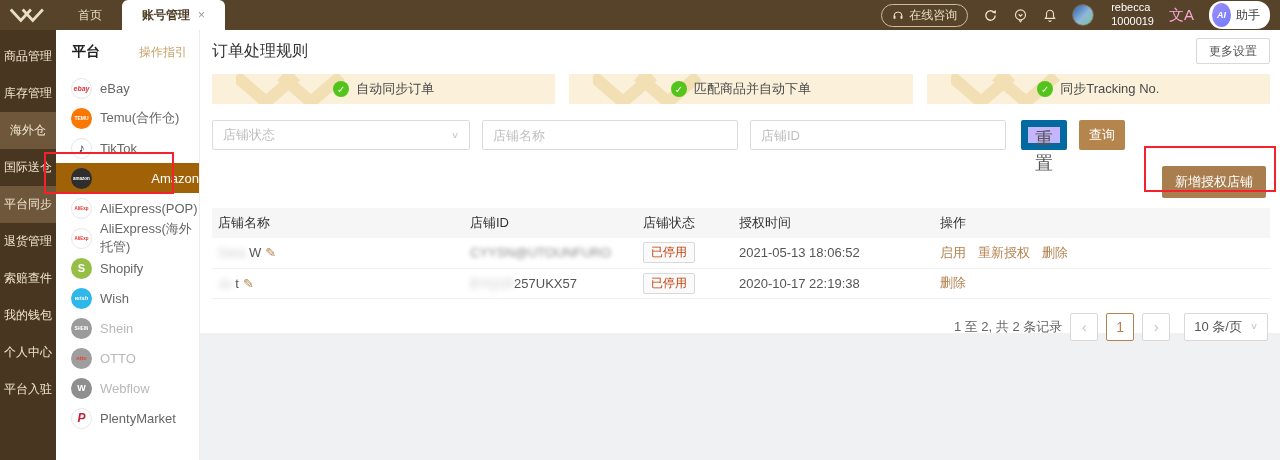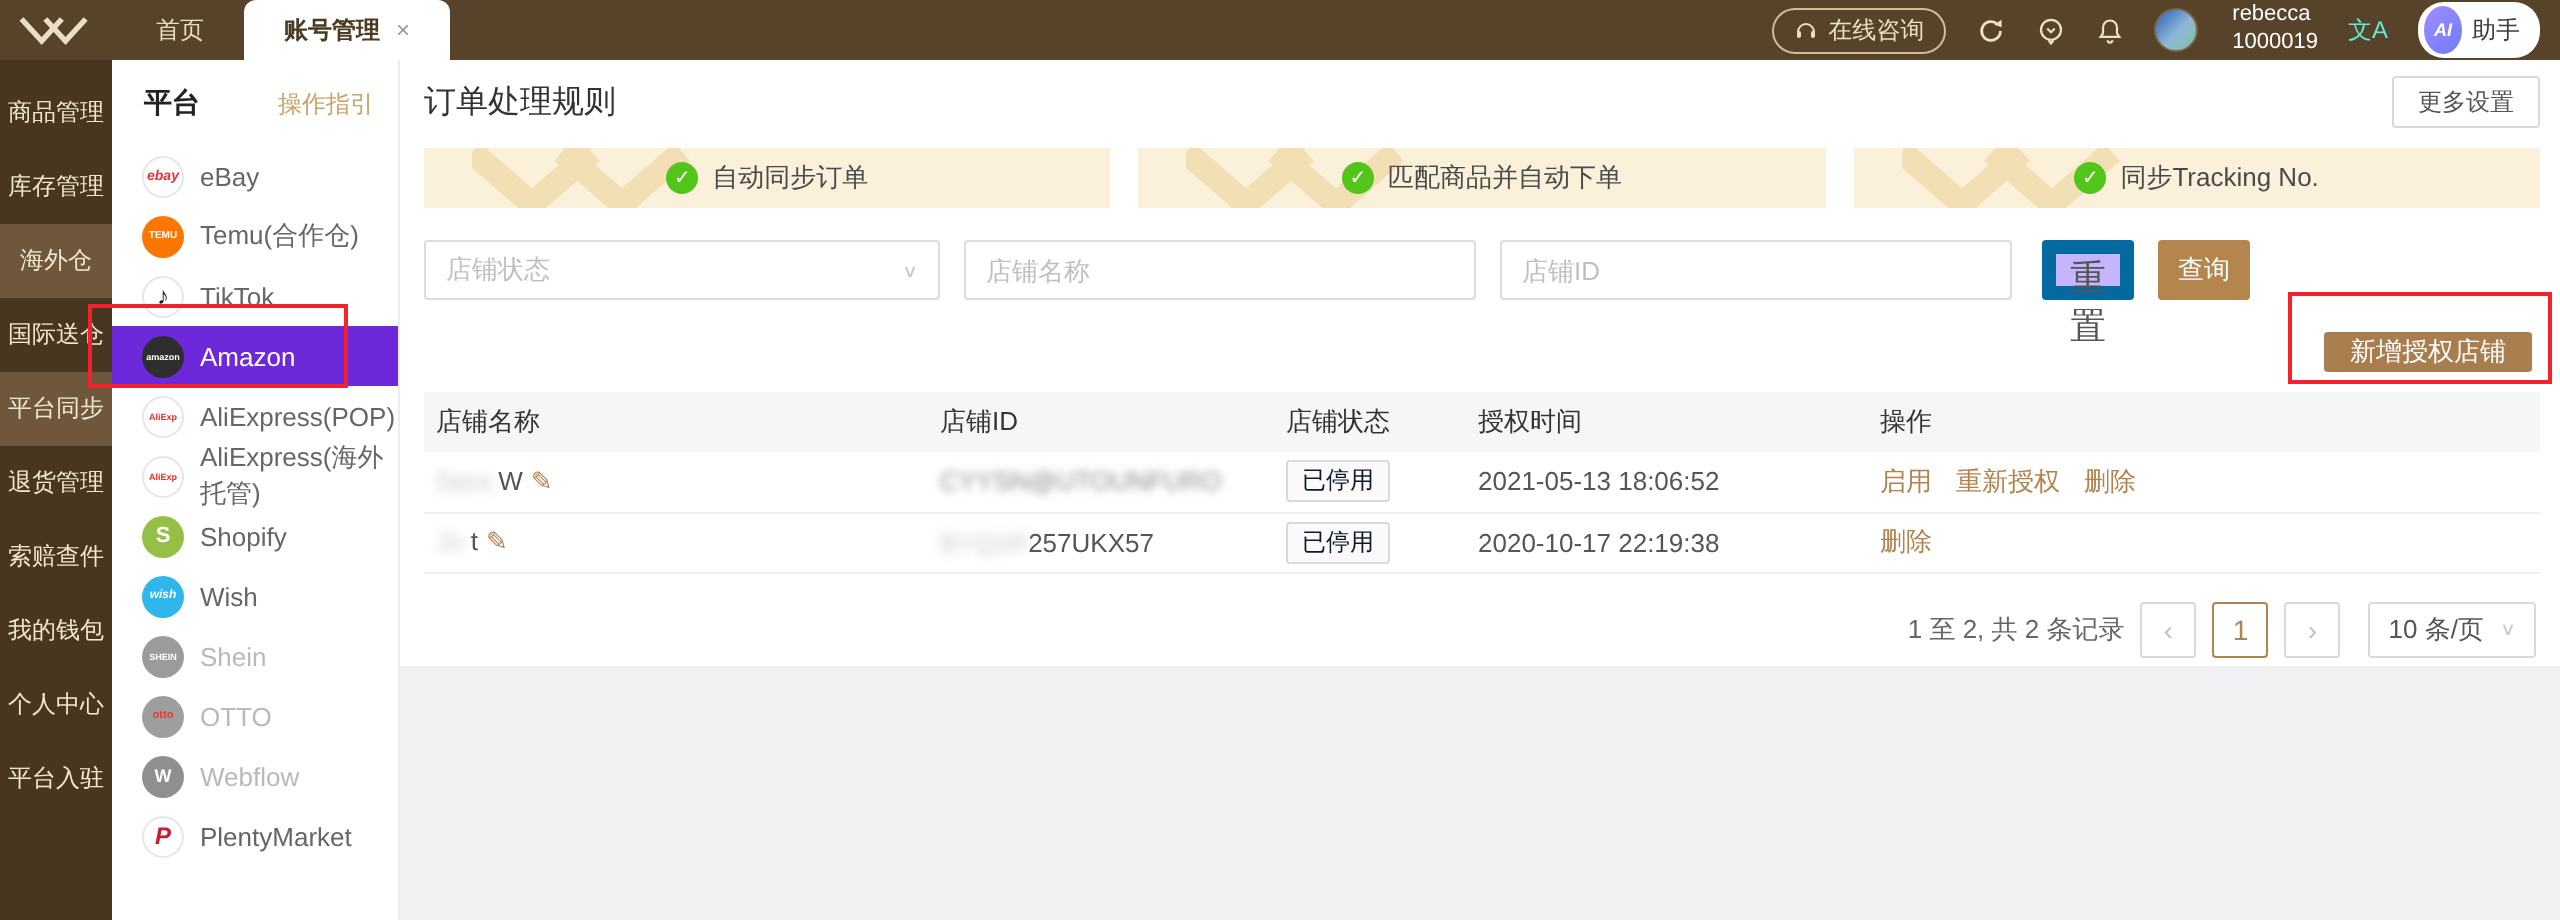--- a/index.html
+++ b/index.html
@@ -16,21 +16,21 @@
   .tab.active { background:#fff; color:#4a3a22; font-weight:bold; border-radius:6px 6px 0 0;
     display:flex; align-items:center; gap:8px; line-height:normal; }
   .tab.active .close { color:#9a9a9a; font-weight:normal; font-size:12px; }
   .tb-right { position:absolute; right:10px; top:0; height:30px; display:flex; align-items:center; gap:15px; }
   .pill-support { display:flex; align-items:center; gap:5px; border:1px solid #cdbd98; border-radius:12px;
     padding:2px 10px; color:#eadfc2; font-size:12px; cursor:pointer; }
   .tb-ic { display:flex; align-items:center; cursor:pointer; }
   .avatar { width:22px; height:22px; border-radius:50%;
     background:linear-gradient(135deg,#4d7fc0 20%,#8fb7d8 55%,#79c49c); border:1px solid #7a6647; }
   .userblock { color:#fff; font-size:11px; line-height:1.25; cursor:pointer; }
-  .trans-ic { color:#5eead4; font-size:12px; letter-spacing:0; cursor:pointer; }
+  .trans-ic { color:#f9a8d4; font-size:15px; letter-spacing:0; cursor:pointer; }
   .ai-pill { display:flex; align-items:center; gap:5px; background:#fff; border-radius:13px;
     padding:2px 10px 2px 3px; cursor:pointer; }
   .ai-badge { width:19px; height:24px; border-radius:50%; color:#fff; font-size:9px; font-weight:bold;
     font-style:italic; display:flex; align-items:center; justify-content:center;
     background:linear-gradient(135deg,#a18dff,#6e7cf6); }
   .ai-label { font-size:12px; color:#3d3d3d; }
   
   .sidebar { position:absolute; left:0; top:30px; width:56px; bottom:0; background:#483620; }
   .sidebar ul { list-style:none; padding-top:8px; }
   .sidebar-item { height:37px; display:flex; align-items:center; justify-content:center;
@@ -38,21 +38,21 @@
   .sidebar-item.hl { background:#6e573a; }
   
   .pp { position:absolute; left:56px; top:30px; width:144px; bottom:0; background:#fff;
     border-right:1px solid #ececec; }
   .pp-head { display:flex; justify-content:space-between; align-items:center; padding:13px 12px 12px 16px; }
   .pp-title { font-size:14px; font-weight:bold; color:#222; }
   .pp-guide { font-size:12px; color:#c9a268; cursor:pointer; }
   .pp-list { list-style:none; }
   .pp-item { height:30px; display:flex; align-items:center; gap:8px; padding-left:15px;
     font-size:13px; color:#666; cursor:pointer; }
-  .pp-item.selected { background:#6d28d9; color:#fff; }
+  .pp-item.selected { background:#a16207; color:#fff;justify-content:space-between; }
   .pp-item.disabled { color:#b9b9b9; }
   .picon { width:21px; height:21px; border-radius:50%; flex:none; display:flex; align-items:center;
     justify-content:center; font-weight:bold; overflow:hidden; letter-spacing:0; }
   .picon-ebay { background:#fff; border:1px solid #e6e6e6; color:#e53238; font-size:7px; font-style:italic; }
   .picon-temu { background:#fb7701; color:#fff; font-size:5px; }
   .picon-tiktok { background:#fff; border:1px solid #e6e6e6; color:#161823; font-size:12px; }
   .picon-amazon { background:#2e2e2e; color:#fff; font-size:4.5px; }
   .picon-aliexpress { background:#fff; border:1px solid #e6e6e6; color:#e43225; font-size:4.5px; }
   .picon-shopify { background:#95bf47; color:#fff; font-size:11px; }
   .picon-wish { background:#2fb7ec; color:#fff; font-size:6px; font-style:italic; }
@@ -82,28 +82,28 @@
     cursor:pointer; background:#fff; }
   .sel .chev { color:#c9c9c9; font-size:11px; transform:scaleY(.8); }
   .inp { width:256px; height:30px; border:1px solid #dcdcdc; border-radius:2px; padding:0 10px;
     font-size:13px; color:#333; outline:none; }
   .inp::placeholder { color:#bfbfbf; }
   .btn-reset { width:46px; height:30px; background:#c4b5fd; border:7px solid #0369a1; border-radius:2px;
     font-size:18px; color:#555; cursor:pointer; margin-left:3px; }
   .btn-search { width:46px; height:30px; background:#b5854e; border:none; border-radius:2px;
     font-size:13px; color:#fff; cursor:pointer; }
   .add-row { display:flex; justify-content:flex-end; margin:0 4px 10px 0; }
-  .btn-add { height:20px; padding:0 13px; background:#a87e4e; color:#fff; border:none; border-radius:2px;
+  .btn-add { height:32px; padding:0 13px; background:#a87e4e; color:#fff; border:none; border-radius:2px;
     font-size:13px; cursor:pointer; }
   table { width:100%; border-collapse:collapse; font-size:13px; table-layout:fixed; }
   th { background:#f6f6f6; text-align:left; font-weight:normal; color:#333; padding:6px 6px; height:28px; }
   td { padding:0 6px; height:30px; border-bottom:1px solid #f0f0f0; color:#555; white-space:nowrap; overflow:hidden; }
   .c0{width:252px} .c1{width:173px} .c2{width:96px} .c3{width:201px} .c4{width:auto}
   .tag { display:inline-block; border:1px solid #d9d9d9; background:#fafafa; padding:1px 7px;
-    font-size:12px; color:#0f172a; border-radius:2px; }
+    font-size:12px; color:#c2410c; border-radius:2px; }
   .link { color:#b3834f; margin-right:12px; cursor:pointer; }
   .edit-ic { color:#b3834f; margin-left:4px; cursor:pointer; font-size:13px; }
   .blurred { filter:blur(3px); color:#9a9a9a; opacity:.55; }
   .blur-id { filter:blur(2px); color:#6d6d6d; opacity:.8; }
   .pager { display:flex; align-items:center; justify-content:flex-end; gap:8px; margin-top:14px;
     font-size:13px; color:#666; padding-right:2px; }
   .pg-btn { width:28px; height:28px; border:1px solid #d9d9d9; border-radius:2px; background:#fff;
     display:flex; align-items:center; justify-content:center; color:#c0c0c0; cursor:pointer; font-size:14px; }
   .pg-cur { border-color:#b3834f; color:#b3834f; }
   .pg-size { height:28px; border:1px solid #d9d9d9; border-radius:2px; background:#fff; display:flex;

